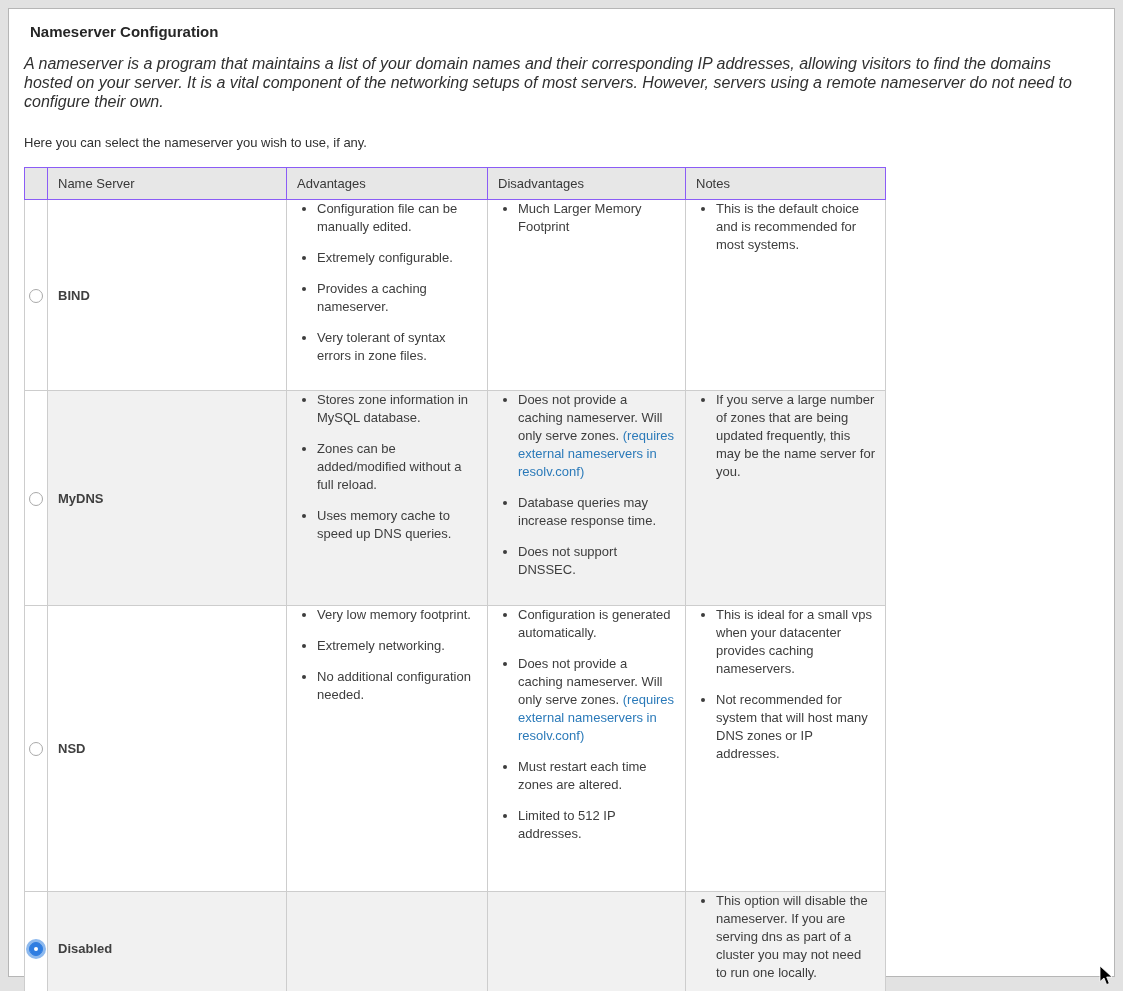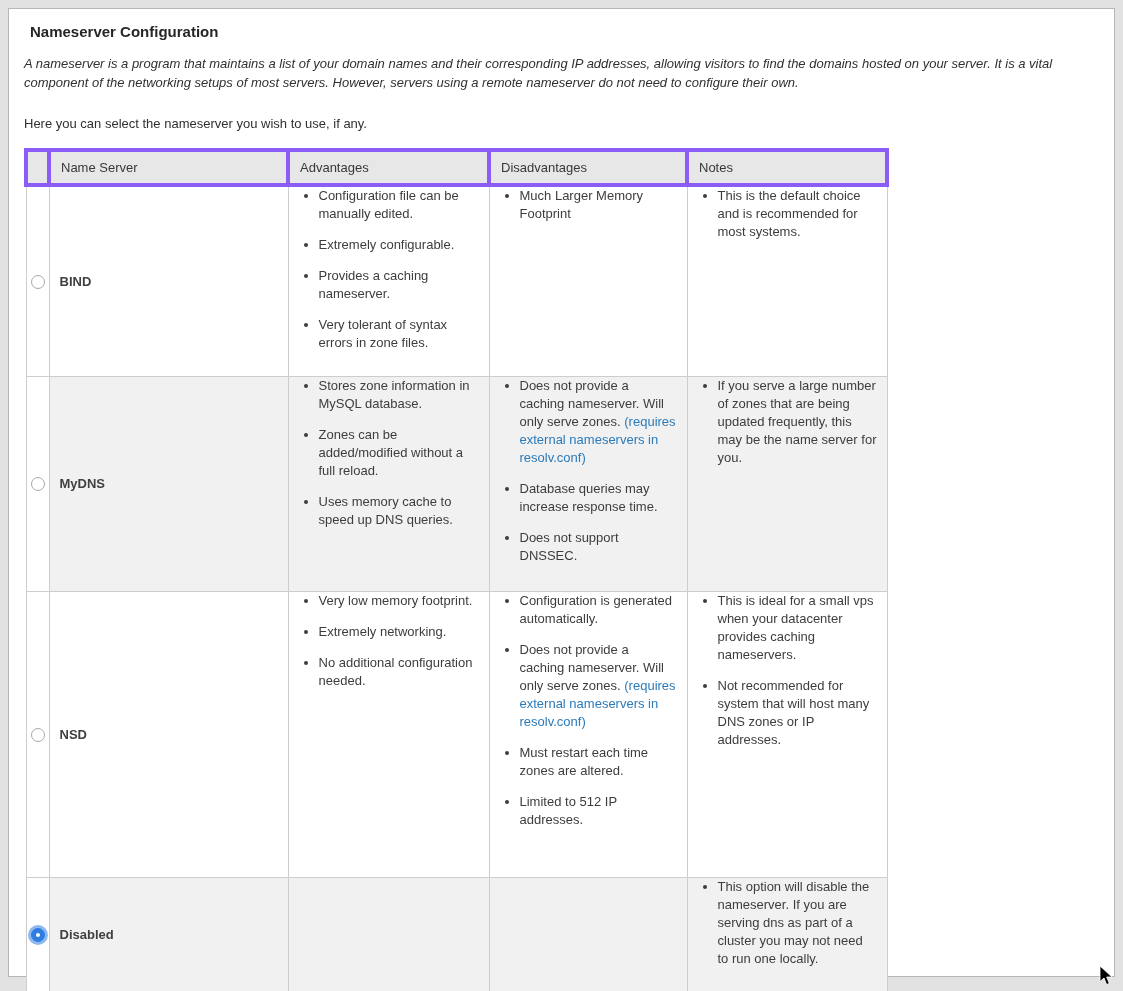--- a/index.html
+++ b/index.html
@@ -21,42 +21,42 @@
   .page-title {
     font-size: 15px;
     font-weight: bold;
     color: #262626;
     margin-top: 2px;
     margin-left: 6px;
   }
   .intro {
     margin-top: 14px;
     font-style: italic;
-    font-size: 13px;
+    font-size: 16px;
     line-height: 19px;
     color: #303030;
     max-width: 1072px;
   }
   .instruction {
     margin-top: 24px;
     font-size: 13px;
     color: #303030;
   }
   table.ns-table {
     margin-top: 17px;
     border-collapse: collapse;
     width: 861px;
     table-layout: fixed;
     font-size: 13px;
     color: #3d3d3d;
     border: 1px solid #b9b9b9;
   }
   .ns-table th {
     background: var(--header-bg, #e7e7e7);
-    border: 4px solid #8b5cf6;
+    border: 1px solid #8b5cf6;
     font-weight: normal;
     text-align: left;
     color: #383838;
     padding: 8px 10px;
     height: 32px;
   }
   .ns-table td {
     border: 1px solid #cdcdcd;
     vertical-align: top;
     padding: 0 10px;

